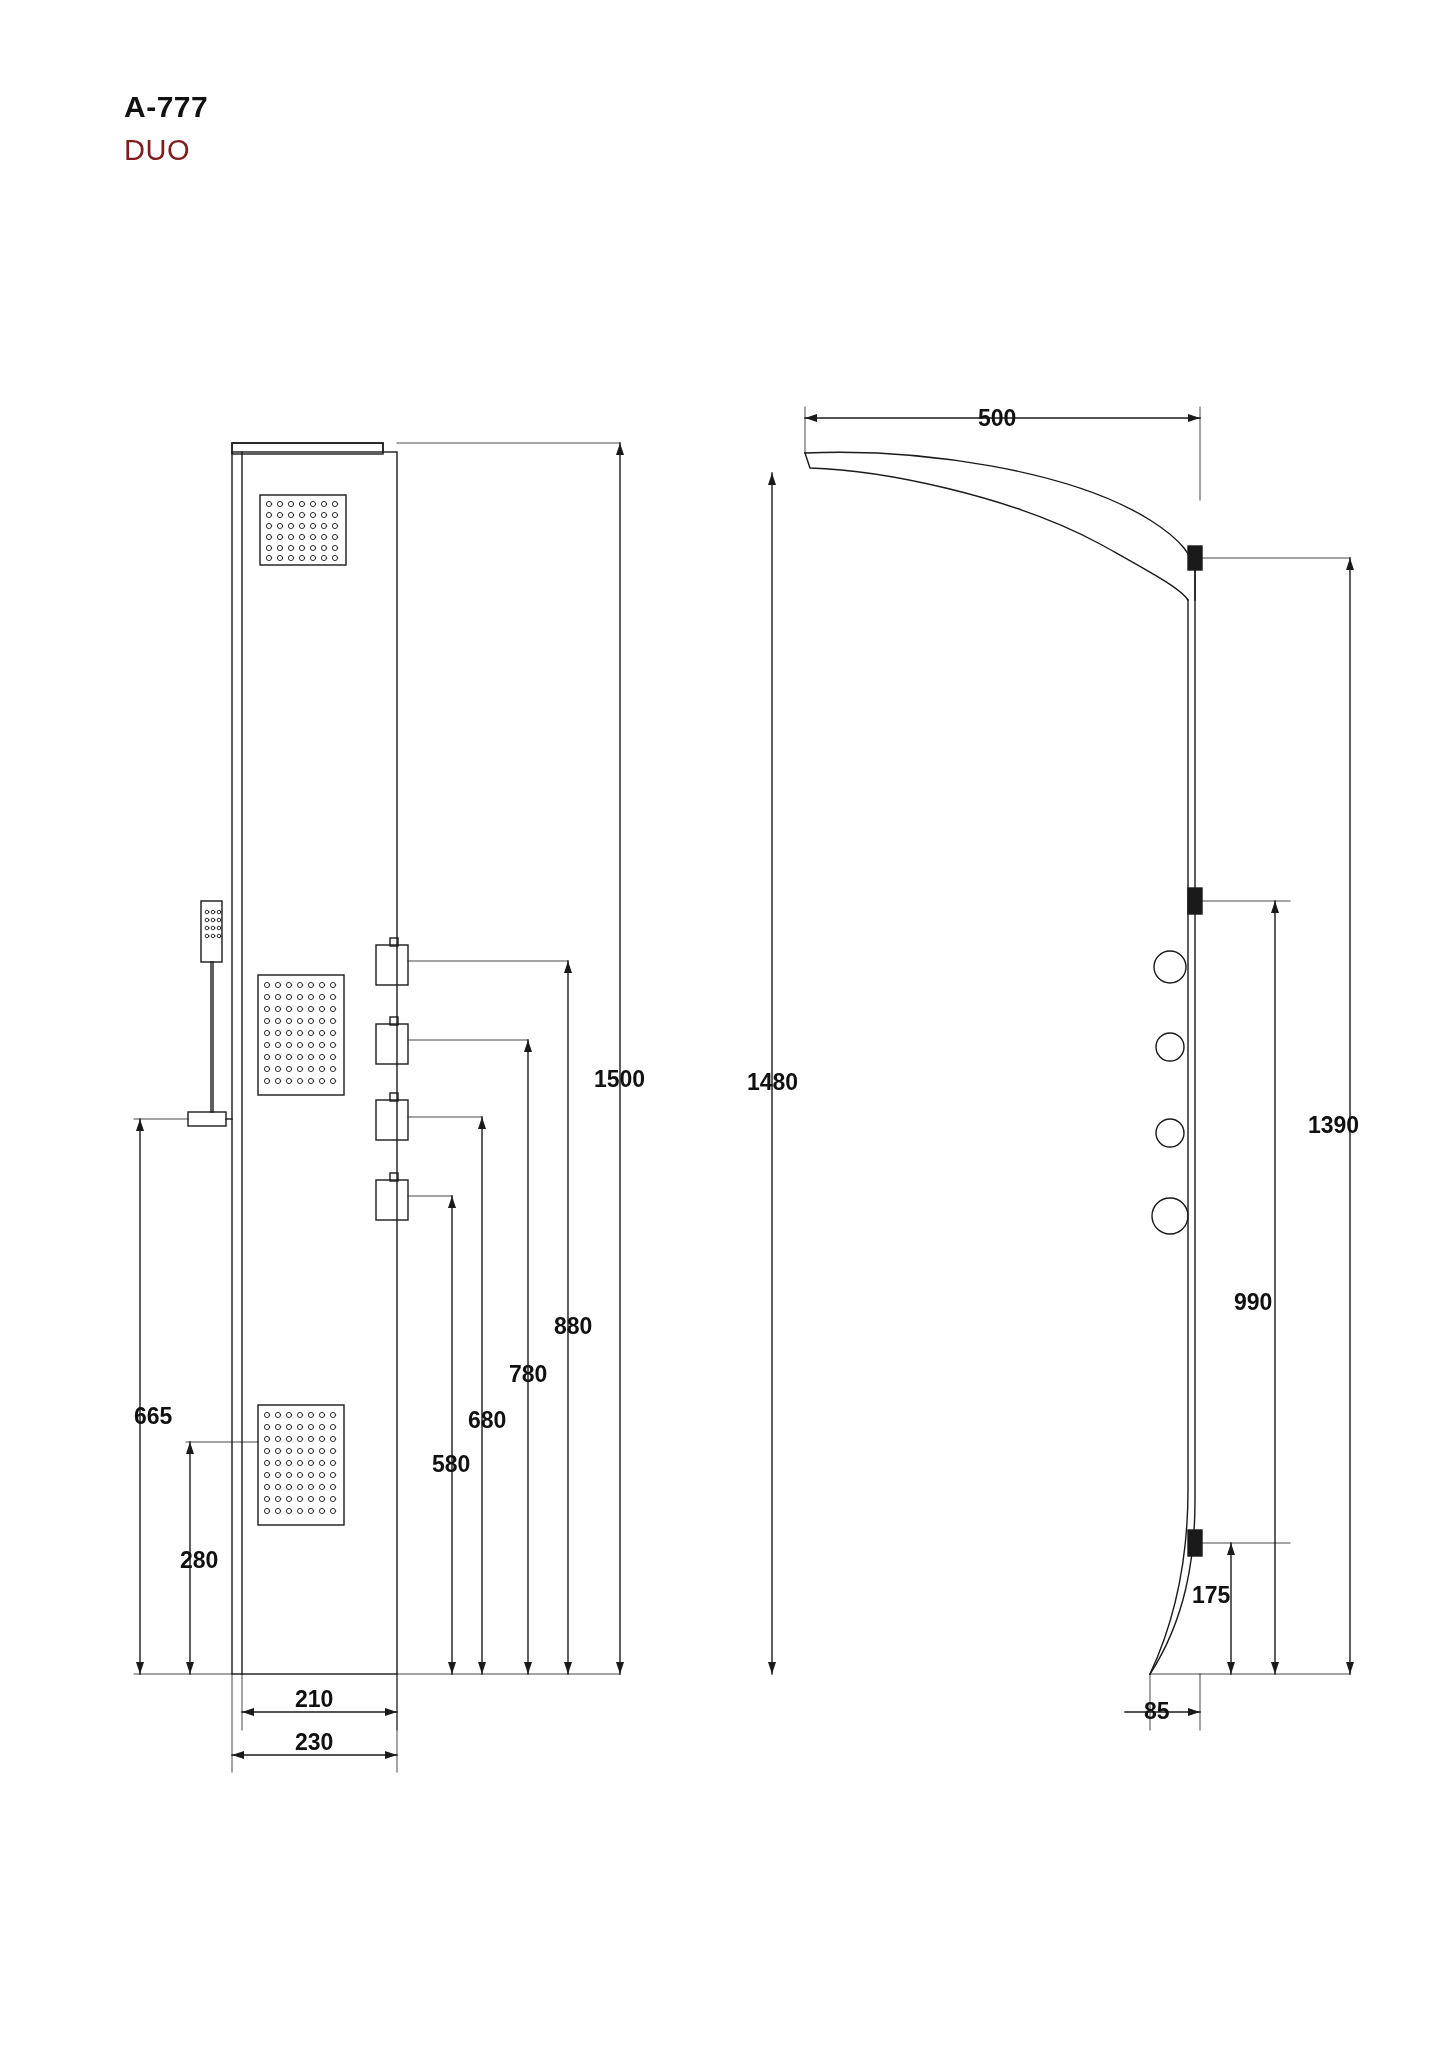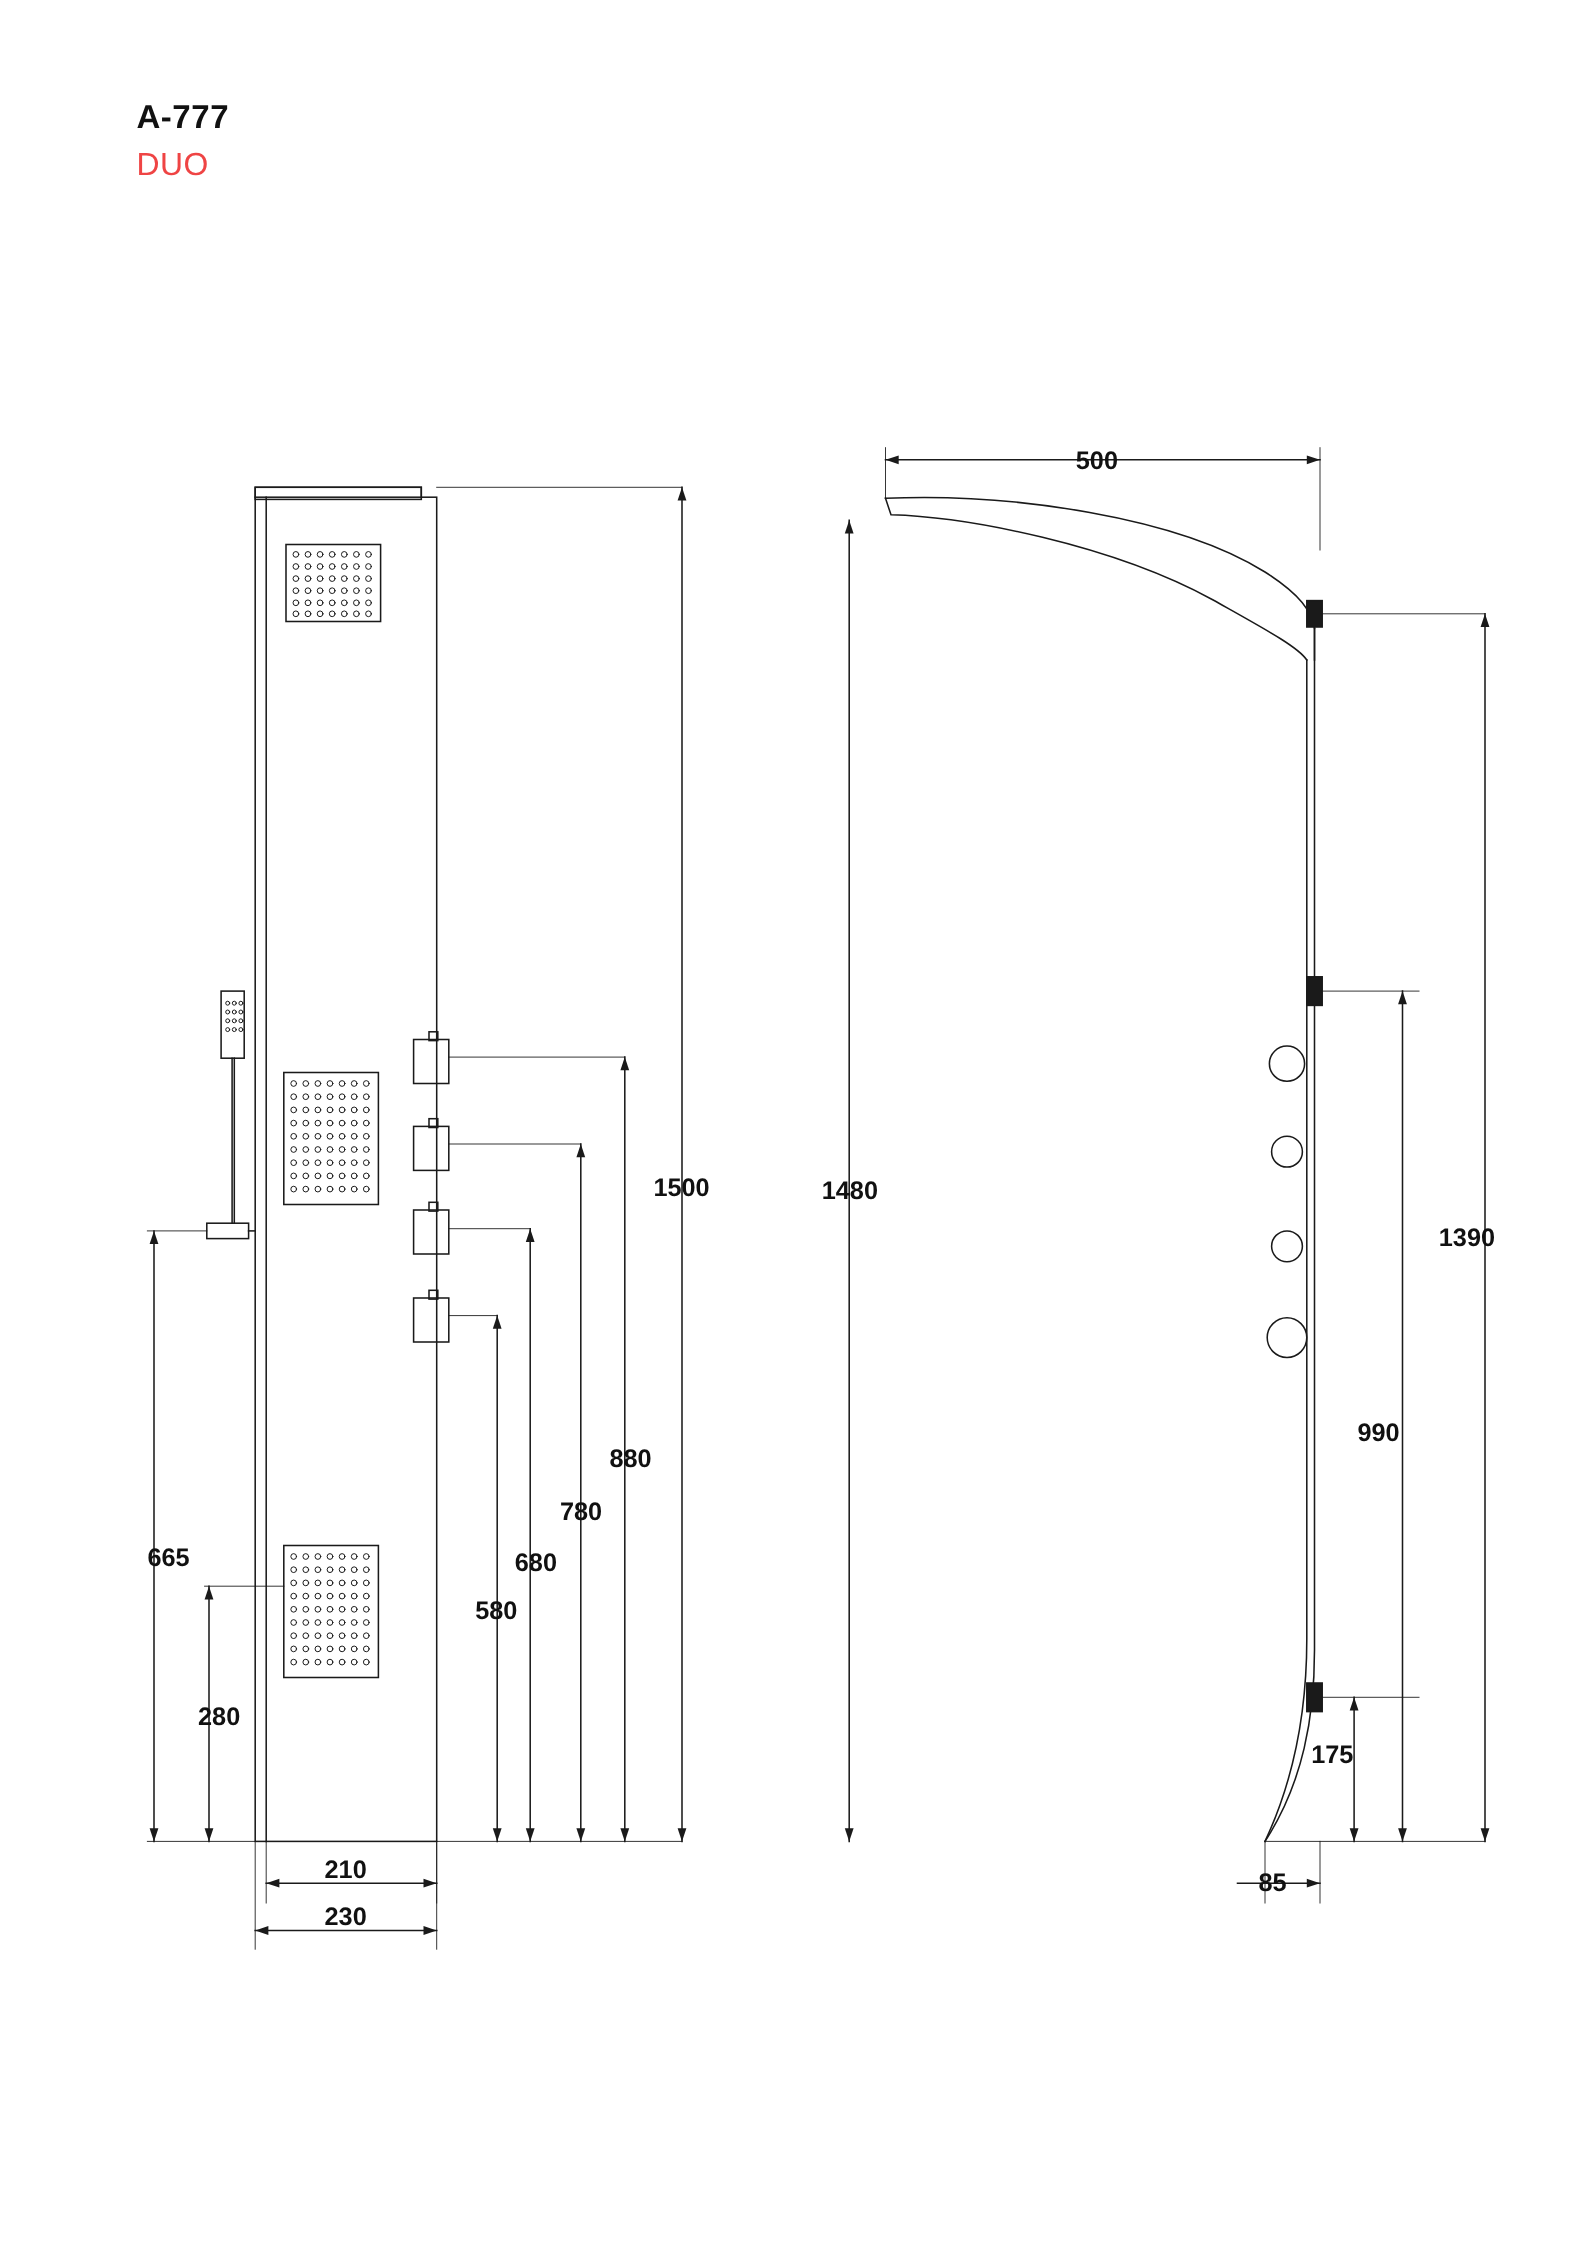--- a/index.html
+++ b/index.html
@@ -33,21 +33,21 @@
     font-weight: bold;
     letter-spacing: 0.5px;
     display: block;
     color: #111;
   }
   .title-sub {
     font-size: 29px;
     font-weight: normal;
     display: block;
     margin-top: 14px;
-    color: #ef4444;
+    color: #7f1d1d;
     letter-spacing: 0.5px;
   }
   svg.draw {
     position: absolute;
     left: 0; top: 0;
     width: 1448px;
     height: 2047px;
   }
   .dimtext {
     font-family: "Liberation Sans", sans-serif;

